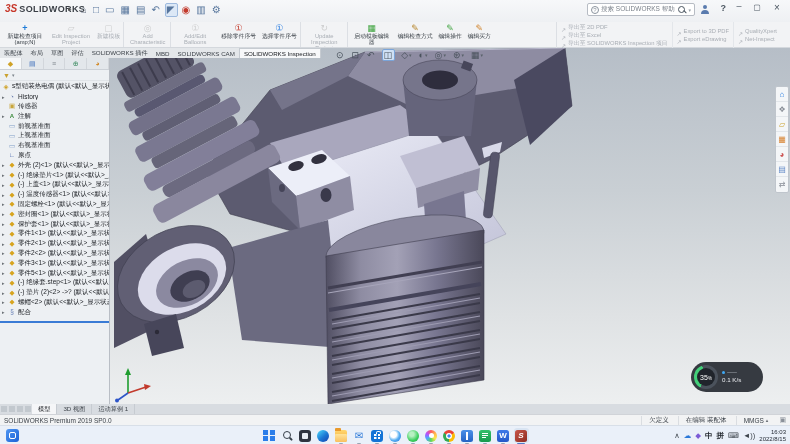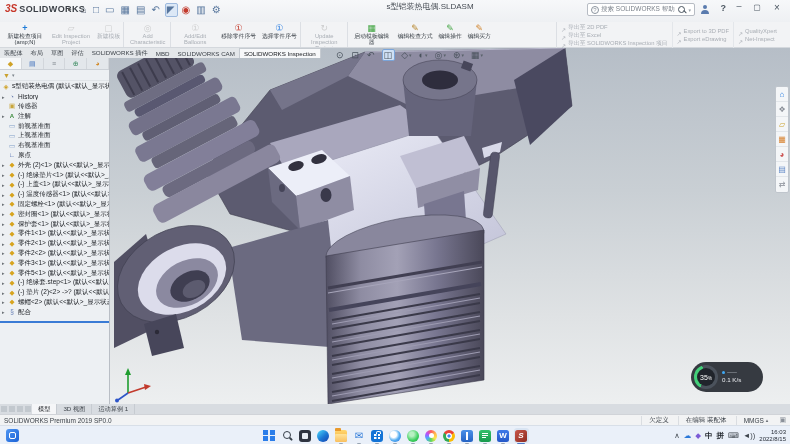--- a/index.html
+++ b/index.html
@@ -257,21 +257,20 @@
         </div>
         <div class="qbtn" data-name="file-properties-icon">
           <span class="qg">▥</span>
           <span class="qc"></span>
         </div>
         <div class="qbtn" data-name="options-icon">
           <span class="qg">⚙</span>
           <span class="qc"></span>
         </div>
       </div>
-    <div class="wtitle" data-name="document-title">s型铠装热电偶.SLDASM</div>
     <div class="searchbox" data-name="help-search-input">
       <span class="qbadge" data-name="help-badge-icon">?</span>
       <span class="sstext" data-name="search-placeholder">搜索 SOLIDWORKS 帮助</span>
       <span class="mag" data-name="search-icon"></span>
       <span class="scaret" data-name="search-caret-icon">▾</span>
     </div>
     <span class="person" data-name="login-icon"></span>
     <span class="whelp" data-name="help-button">?</span>
     <span class="wmin" data-name="minimize-button">–</span>
     <span class="wrest" data-name="restore-button">▢</span>

